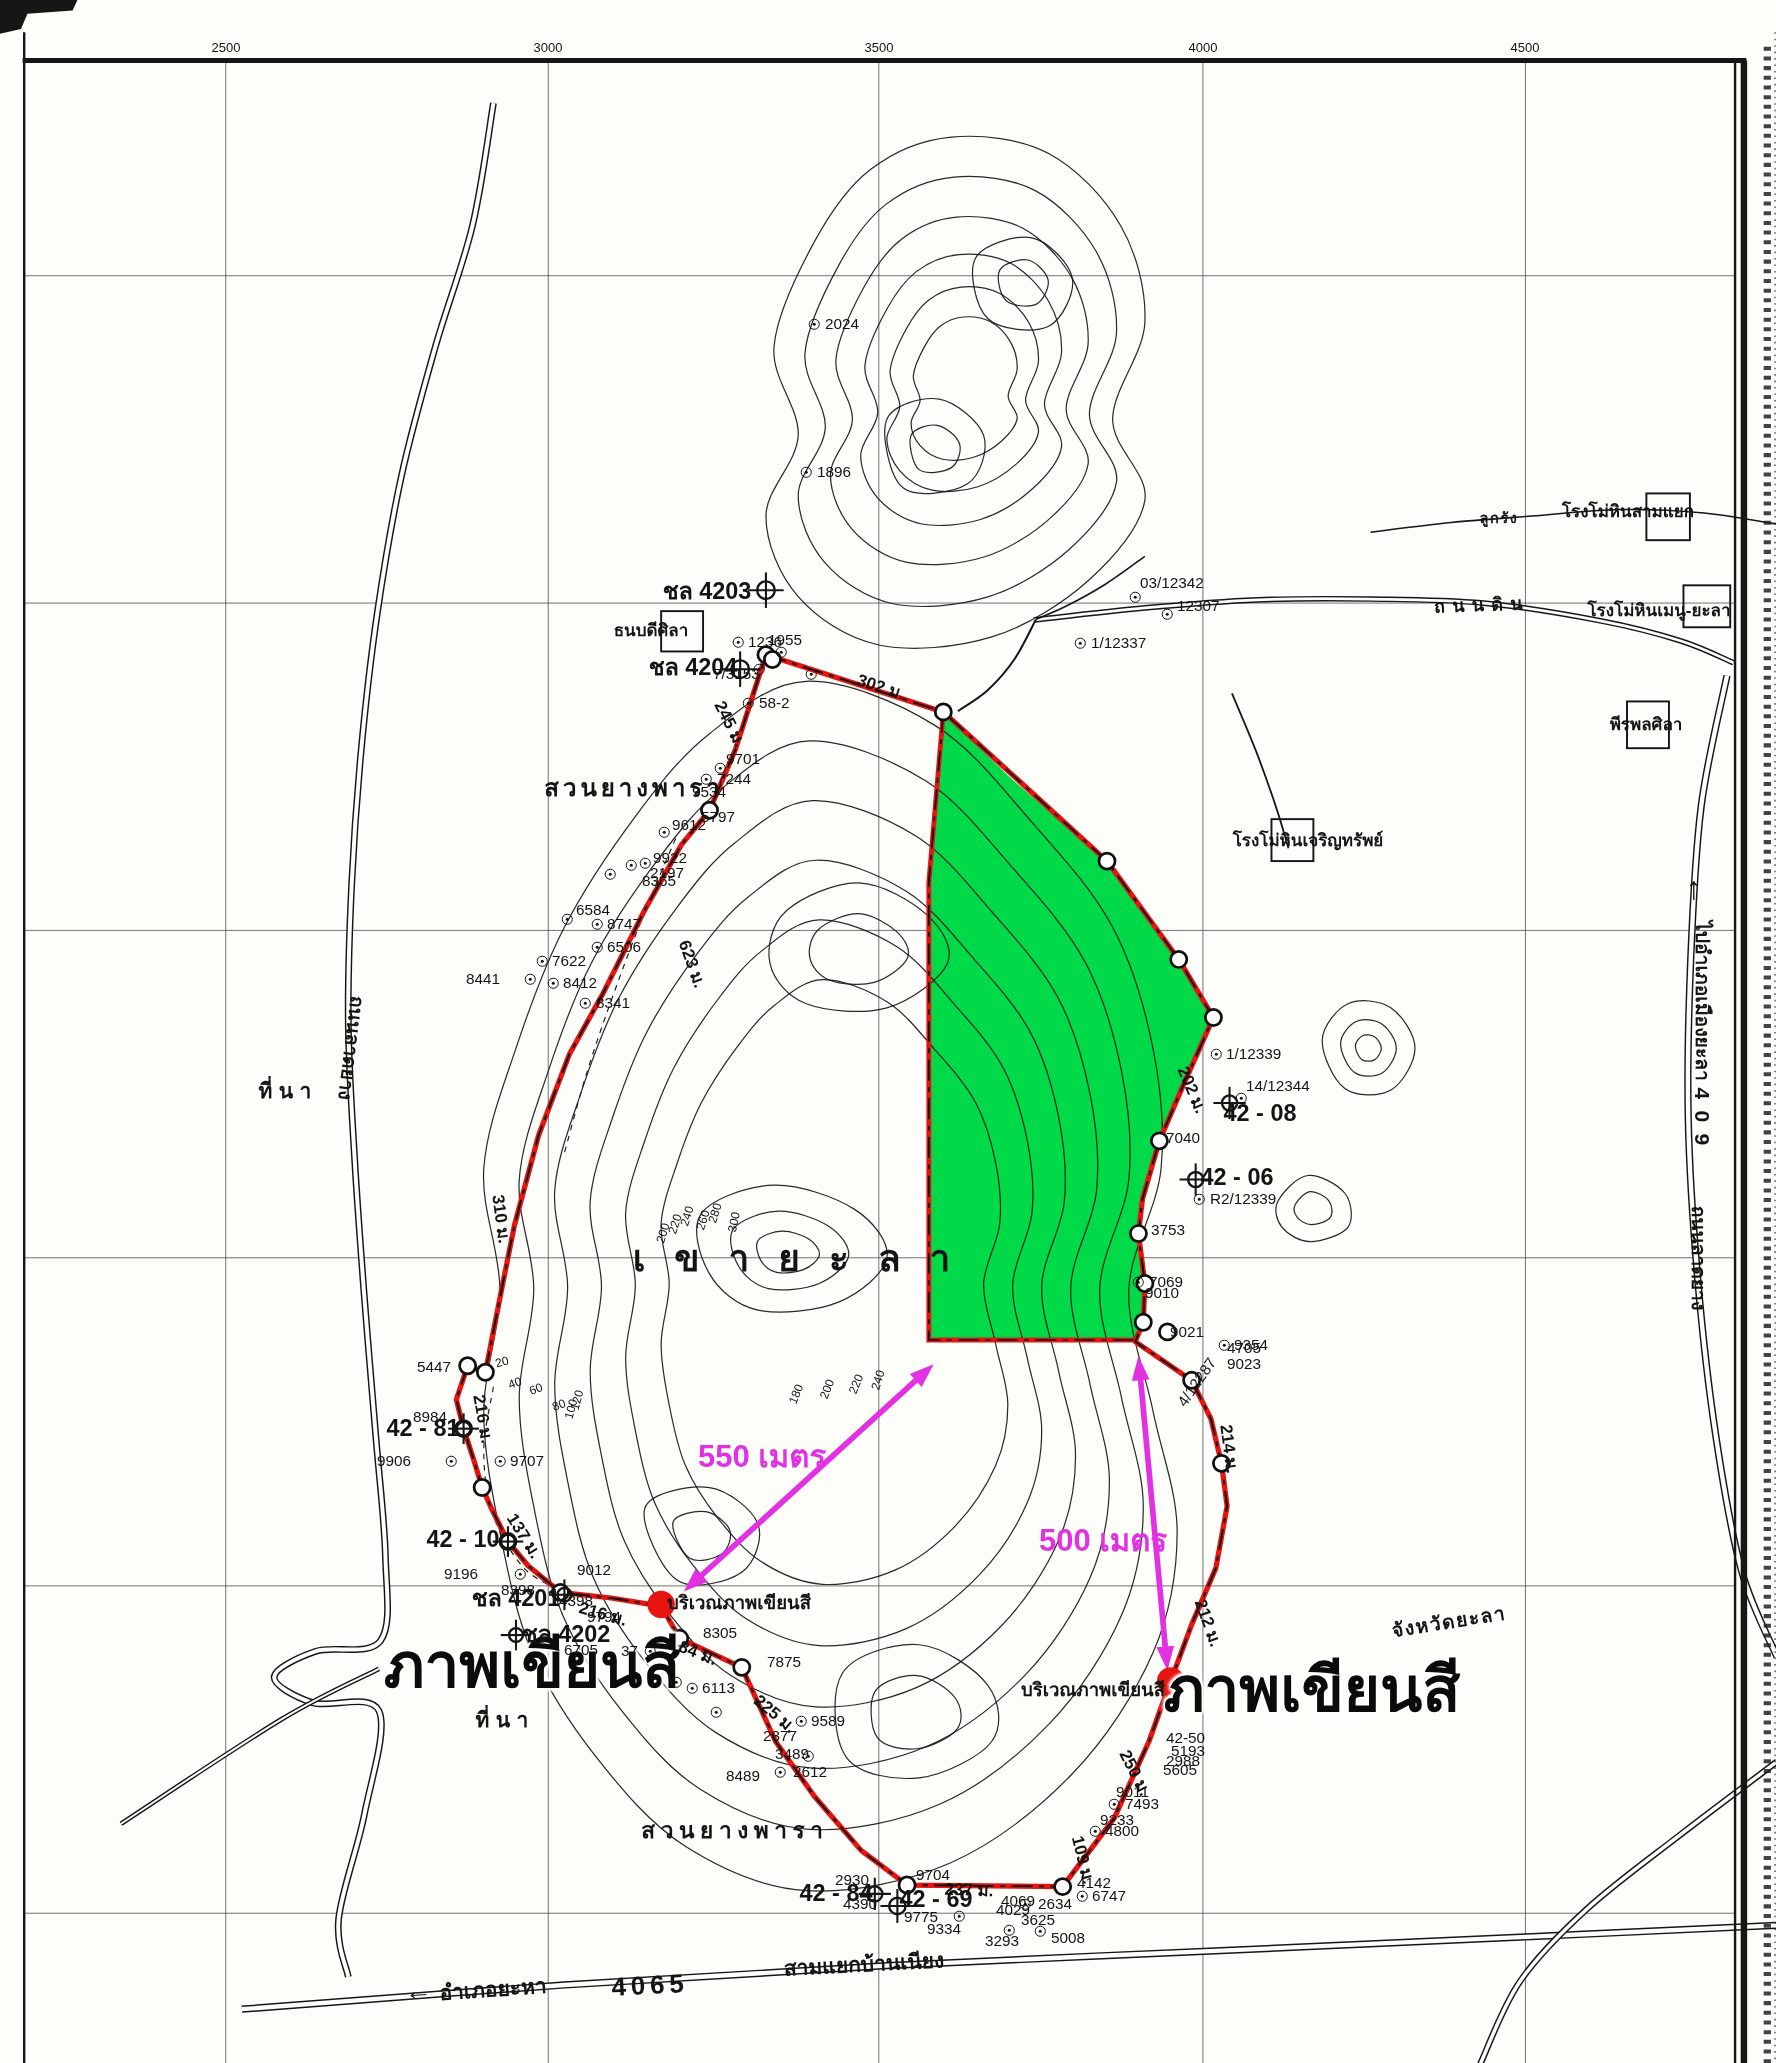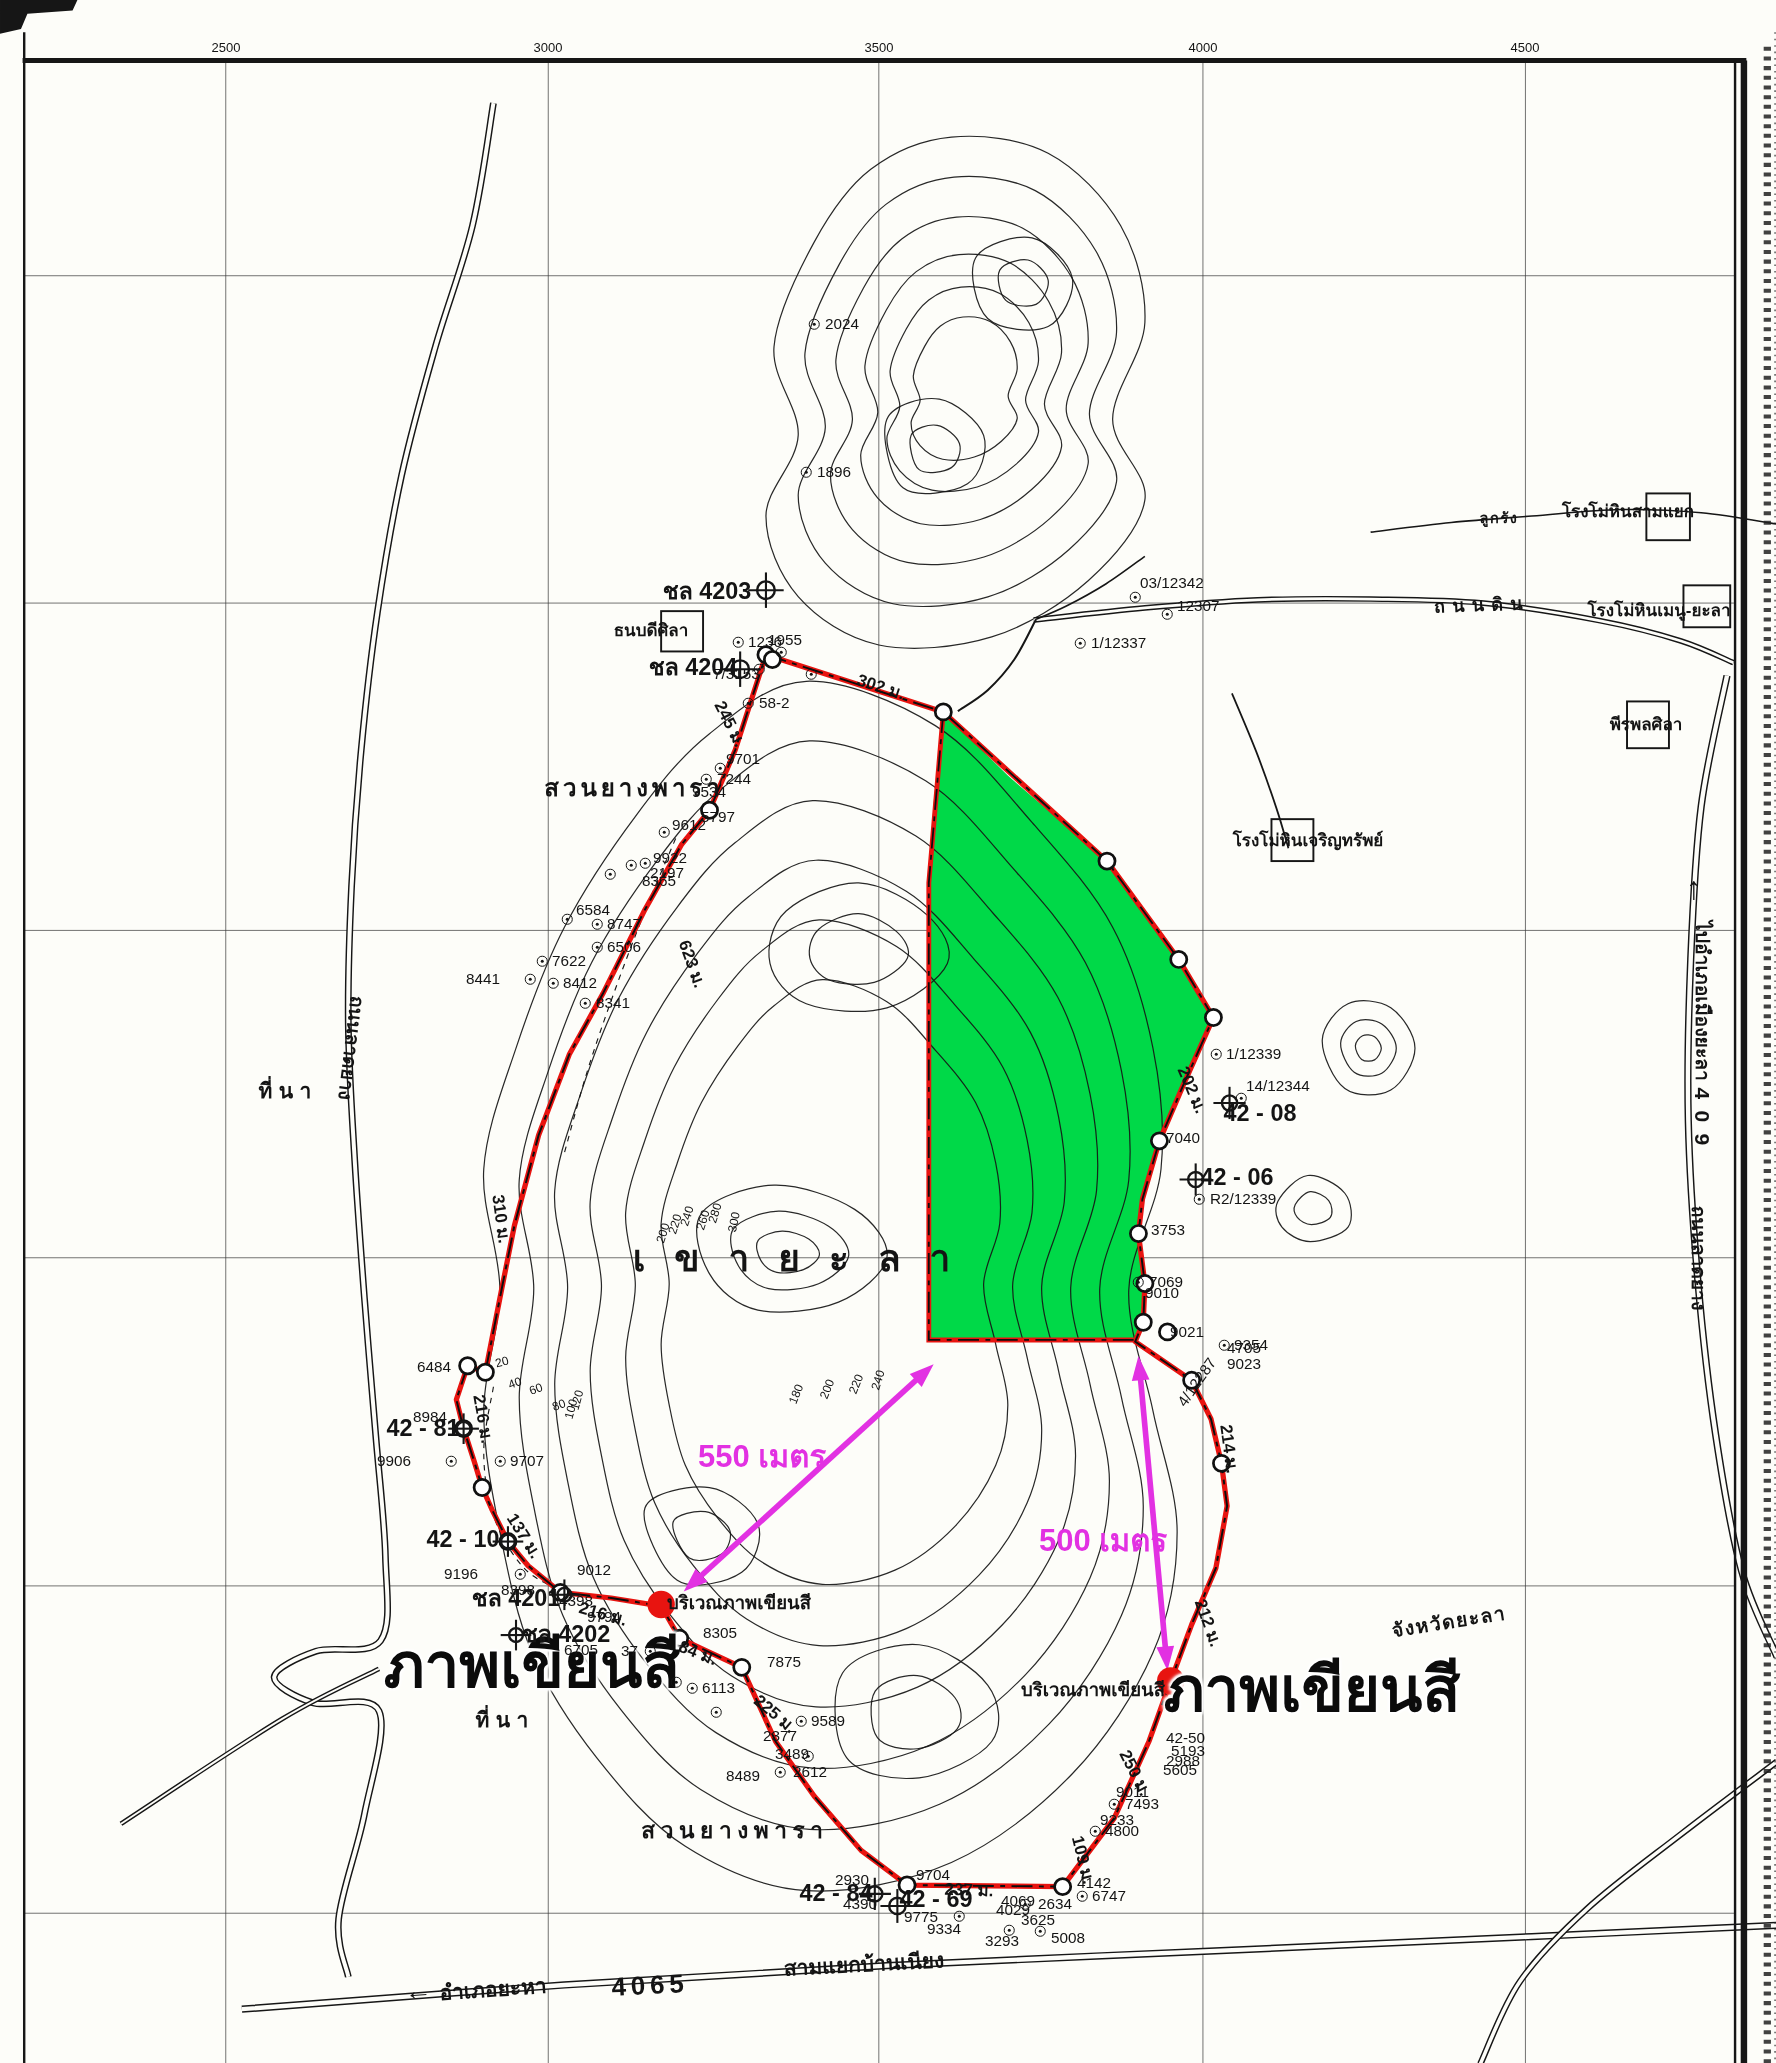--- a/index.html
+++ b/index.html
@@ -245,21 +245,21 @@
       <div class="lbl spot" style="left: 597px; top: 947px; transform: translate(-50%, -50%);"></div>
       <div class="lbl spot-lbl" style="left: 607px; top: 947px; transform: translate(0px, -50%);">6506</div>
       <div class="lbl spot" style="left: 542px; top: 961px; transform: translate(-50%, -50%);"></div>
       <div class="lbl spot-lbl" style="left: 552px; top: 961px; transform: translate(0px, -50%);">7622</div>
       <div class="lbl spot" style="left: 530px; top: 979px; transform: translate(-50%, -50%);"></div>
       <div class="lbl spot-lbl" style="left: 466px; top: 979px; transform: translate(0px, -50%);">8441</div>
       <div class="lbl spot" style="left: 553px; top: 983px; transform: translate(-50%, -50%);"></div>
       <div class="lbl spot-lbl" style="left: 563px; top: 983px; transform: translate(0px, -50%);">8412</div>
       <div class="lbl spot" style="left: 585px; top: 1003px; transform: translate(-50%, -50%);"></div>
       <div class="lbl spot-lbl" style="left: 596px; top: 1003px; transform: translate(0px, -50%);">8341</div>
-      <div class="lbl spot-lbl" style="left: 417px; top: 1367px; transform: translate(0px, -50%);">6484</div>
+      <div class="lbl spot-lbl" style="left: 417px; top: 1367px; transform: translate(0px, -50%);">5447</div>
       <div class="lbl spot-lbl" style="left: 413px; top: 1417px; transform: translate(0px, -50%);">8984</div>
       <div class="lbl spot" style="left: 451px; top: 1461px; transform: translate(-50%, -50%);"></div>
       <div class="lbl spot-lbl" style="left: 377px; top: 1461px; transform: translate(0px, -50%);">9906</div>
       <div class="lbl spot" style="left: 500px; top: 1461px; transform: translate(-50%, -50%);"></div>
       <div class="lbl spot-lbl" style="left: 510px; top: 1461px; transform: translate(0px, -50%);">9707</div>
       <div class="lbl spot" style="left: 520px; top: 1574px; transform: translate(-50%, -50%);"></div>
       <div class="lbl spot-lbl" style="left: 444px; top: 1574px; transform: translate(0px, -50%);">9196</div>
       <div class="lbl spot-lbl" style="left: 501px; top: 1590px; transform: translate(0px, -50%);">8398</div>
       <div class="lbl spot-lbl" style="left: 577px; top: 1570px; transform: translate(0px, -50%);">9012</div>
       <div class="lbl spot-lbl" style="left: 559px; top: 1601px; transform: translate(0px, -50%);">4398</div>

